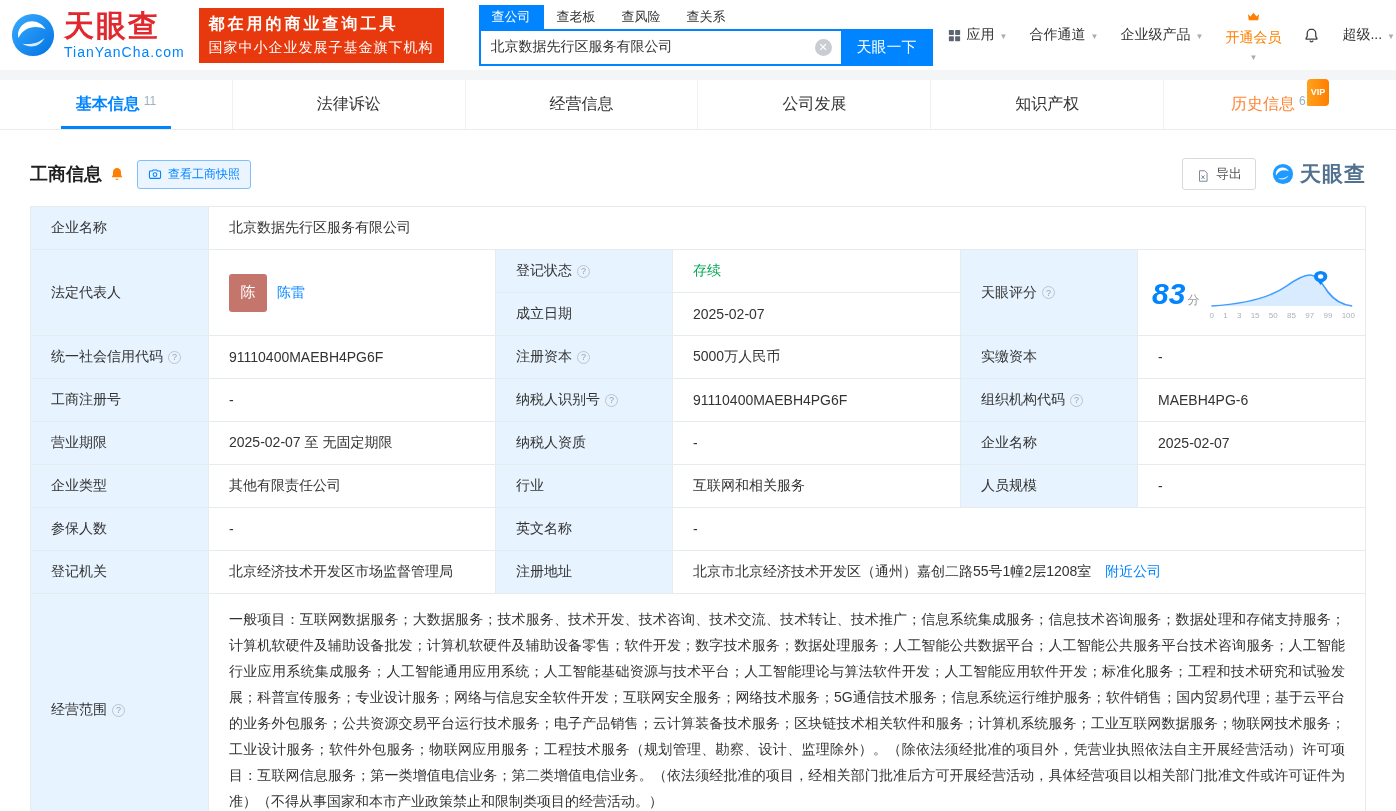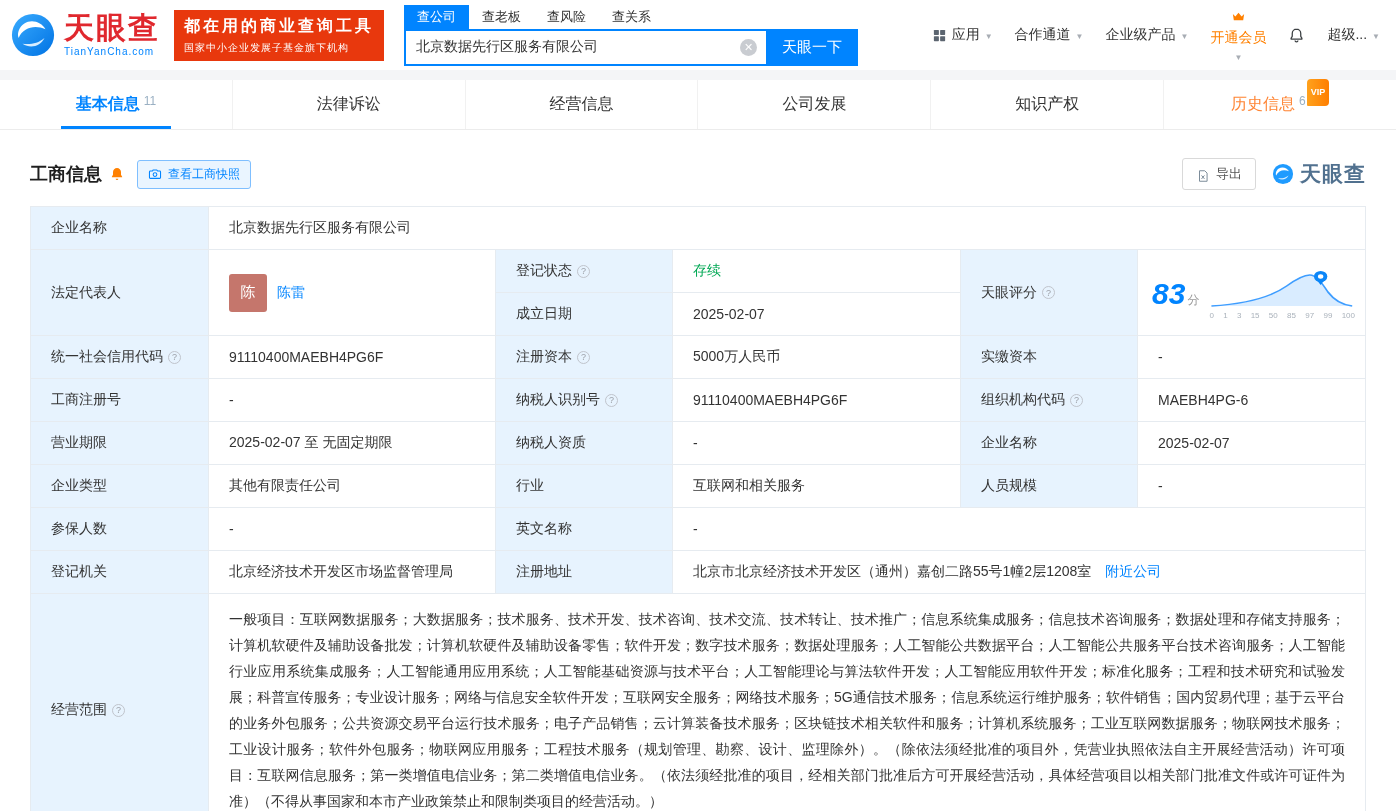--- a/index.html
+++ b/index.html
@@ -3,25 +3,25 @@
 <meta charset="utf-8">
 <style>
   * { margin:0; padding:0; box-sizing:border-box; }
   html,body { width:1396px; }
   body { background:#f4f5f7; font-family:"Liberation Sans","DejaVu Sans",sans-serif; color:#333; }
 
   
   .topbar { background:#fff; height:70px; display:flex; align-items:center; padding:0 16px 0 10px; gap:14px; }
   .logo { display:flex; align-items:center; gap:8px; cursor:pointer; }
   .logo-cn { font-size:30px; font-weight:bold; color:#e0282e; line-height:1; letter-spacing:2px; }
-  .logo-en { font-size:10px; color:#0084ff; letter-spacing:1px; margin-top:3px; }
+  .logo-en { font-size:14px; color:#0084ff; letter-spacing:1px; margin-top:3px; }
   .slogan { background:#e8380d; color:#fff; padding:6px 10px; }
   .slogan-l1 { font-size:16px; font-weight:bold; letter-spacing:3px; white-space:nowrap; }
-  .slogan-l2 { font-size:10px; margin-top:4px; letter-spacing:1px; white-space:nowrap; }
-  .search-area { margin-left:6px; }
+  .slogan-l2 { font-size:14px; margin-top:4px; letter-spacing:1px; white-space:nowrap; }
+  .search-area { margin-left:21px; }
   .search-tabs { display:flex; }
   .search-tab { font-size:13px; padding:3px 13px; cursor:pointer; color:#333; }
   .search-tab.active { background:#0084ff; color:#fff; }
   .search-row { display:flex; }
   .search-box { position:relative; width:362px; }
   .search-box input { width:100%; height:37px; border:2px solid #0084ff; border-right:none; padding:0 32px 0 10px; font-size:14px; color:#333; outline:none; font-family:inherit; }
   .clear-btn { position:absolute; right:9px; top:10px; width:17px; height:17px; border-radius:50%; background:#c9ccd1; color:#fff; font-size:11px; line-height:17px; text-align:center; cursor:pointer; }
   .search-btn { width:92px; height:37px; background:#0084ff; color:#fff; border:none; font-size:15px; cursor:pointer; font-family:inherit; }
   .topnav { margin-left:auto; display:flex; align-items:center; gap:22px; font-size:14px; color:#333; white-space:nowrap; }
   .nav-item { display:flex; align-items:center; gap:5px; cursor:pointer; }

